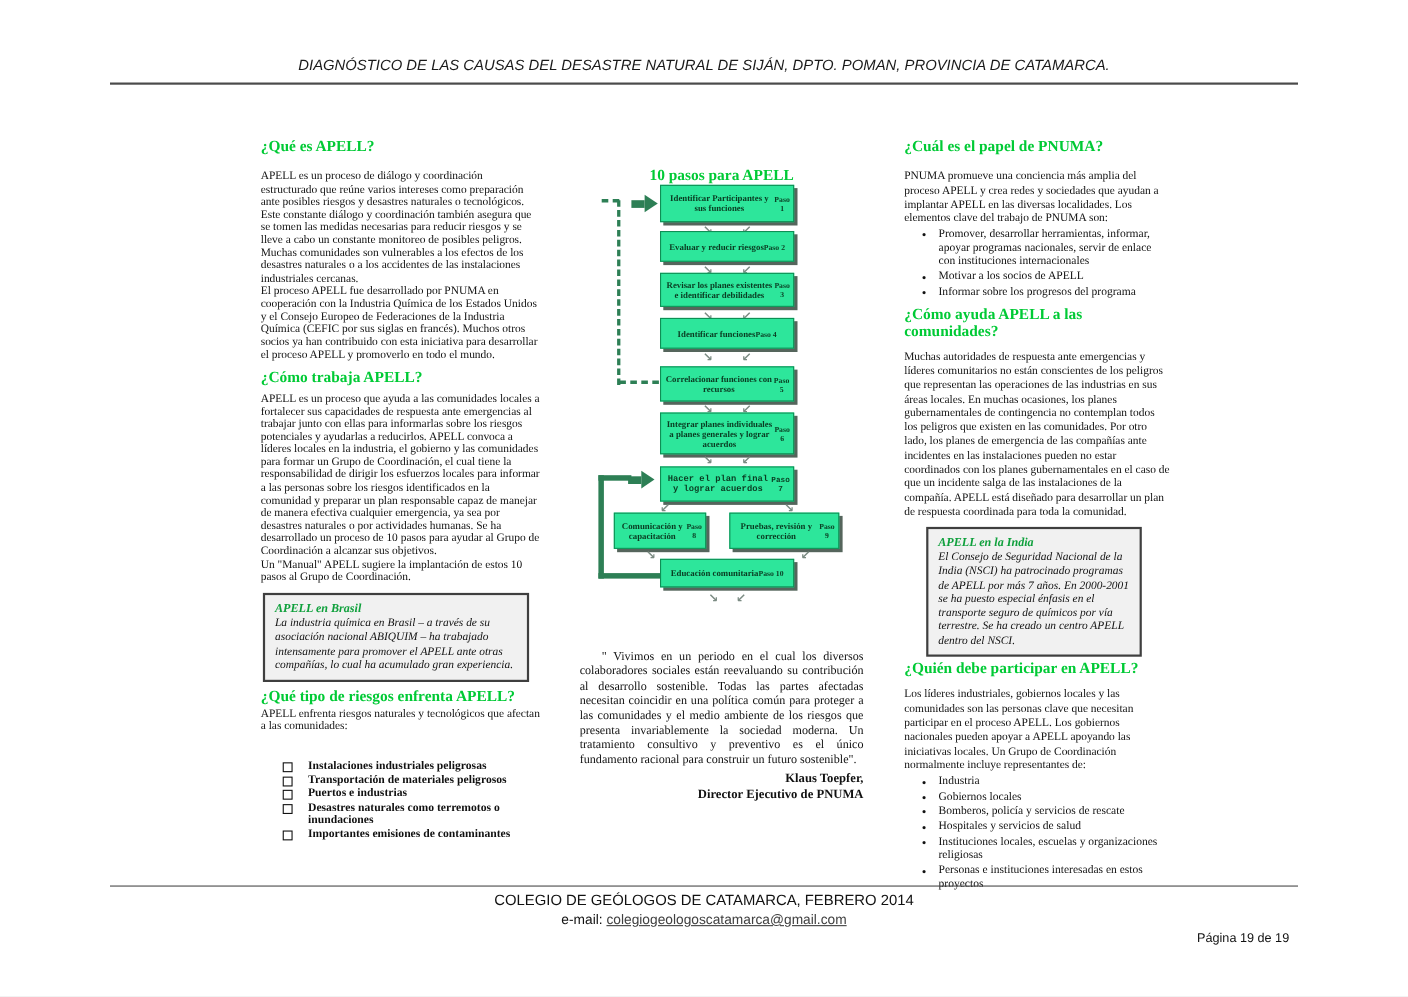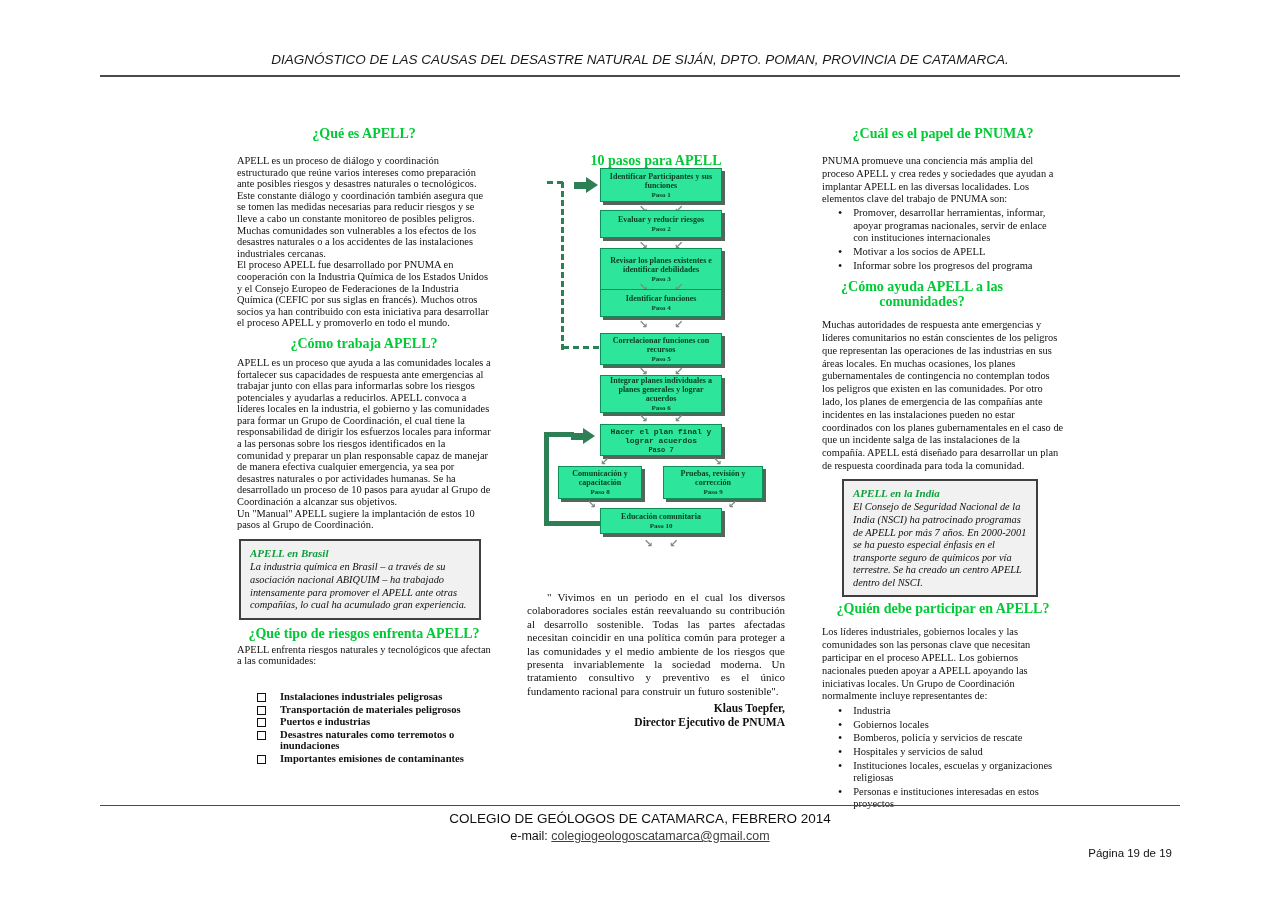--- a/index.html
+++ b/index.html
@@ -17,21 +17,21 @@
   .f2{position:absolute;top:829px;left:0;width:100%;text-align:center;
        font-family:"Liberation Sans",sans-serif;font-size:12.5px;color:#111;}
   .f2 a{color:#404040;text-decoration:underline;cursor:pointer;}
   .pageno{position:absolute;top:847px;right:108px;font-family:"Liberation Sans",sans-serif;
        font-size:11.5px;color:#111;}
 
   
   .col{position:absolute;top:126px;}
   .col1{left:237px;width:254px;}
   .col3{left:822px;width:242px;}
-  .gh{color:#00ca35;font-weight:bold;font-size:14px;line-height:15px;margin:0 0 14px 0;text-align:center;}
+  .gh{color:#00ca35;font-weight:bold;font-size:14px;line-height:15px;margin:0 0 14px 0;}
   .gh.mt{margin-top:7px;}
   .gh.tight{margin-bottom:6px;}
   p.body{font-size:10.4px;line-height:11.6px;margin:0;}
   .col3 p.body{line-height:12.8px;}
 
   .info-box{border:2px solid #3f3f3f;background:#f1f1f1;font-style:italic;
             font-size:10.4px;line-height:12.6px;padding:6px 9px;box-sizing:border-box;}
   .info-box .box-title{color:#0fa03c;font-weight:bold;margin:0 0 2px 0;font-size:11px;}
   .box-brasil{width:242px;margin:8px 0 6px 2px;}
   .box-india{width:196px;margin:6px 0 4px 20px;min-height:98px;}
@@ -43,21 +43,21 @@
 
   .b-item{display:flex;gap:11px;padding-left:16px;font-size:10.5px;line-height:12.6px;margin:1px 0;}
   .dot{flex:none;line-height:12px;font-size:12px;}
 
   
   .flow{position:absolute;left:527px;top:132px;width:258px;height:444px;}
   .fc-title{position:absolute;top:5px;left:0;width:100%;text-align:center;
             color:#00ca35;font-weight:bold;font-size:14px;margin-top:16px;}
   .fc-box{position:absolute;background:#2de69b;border:1px solid #0e8f55;
           box-shadow:3px 3px 0 #55655c;color:#0a3c22;font-weight:bold;text-align:center;
-          display:flex;flex-direction:column;justify-content:center;align-items:center;
+          display:flex;flex-direction:row;justify-content:center;align-items:center;
           padding:1px 3px;box-sizing:border-box;}
   .fc-box .t{font-size:8px;line-height:9px;}
   .fc-box .p{font-size:7px;line-height:8px;margin-top:1px;}
   .apair{position:absolute;display:flex;color:#7b8b83;
          font-family:"DejaVu Sans",sans-serif;font-size:11px;font-weight:bold;line-height:10px;}
   .apair.center{left:73px;width:122px;justify-content:center;gap:26px;}
   .apair.diverge{left:73px;width:122px;justify-content:space-between;}
   .apair.converge{left:60px;width:150px;justify-content:space-between;}
   .apair.bottom{left:73px;width:122px;justify-content:center;gap:16px;}
 
@@ -158,21 +158,21 @@
 
     <div class="fc-box" style="left:73px;top:78px;width:122px;height:28px;">
       <span class="t">Evaluar y reducir riesgos</span>
       <span class="p">Paso 2</span>
     </div>
     <div class="apair center" style="top:109px;">
       <span>↘</span>
         <span>↙</span>
     </div>
 
-    <div class="fc-box" style="left:73px;top:116px;width:122px;height:42px;">
+    <div class="fc-box" style="left:73px;top:116px;width:122px;height:31px;">
       <span class="t">Revisar los planes existentes e identificar debilidades</span>
       <span class="p">Paso 3</span>
     </div>
     <div class="apair center" style="top:151px;">
       <span>↘</span>
         <span>↙</span>
     </div>
 
     <div class="fc-box" style="left:73px;top:157px;width:122px;height:28px;">
       <span class="t">Identificar funciones</span>

